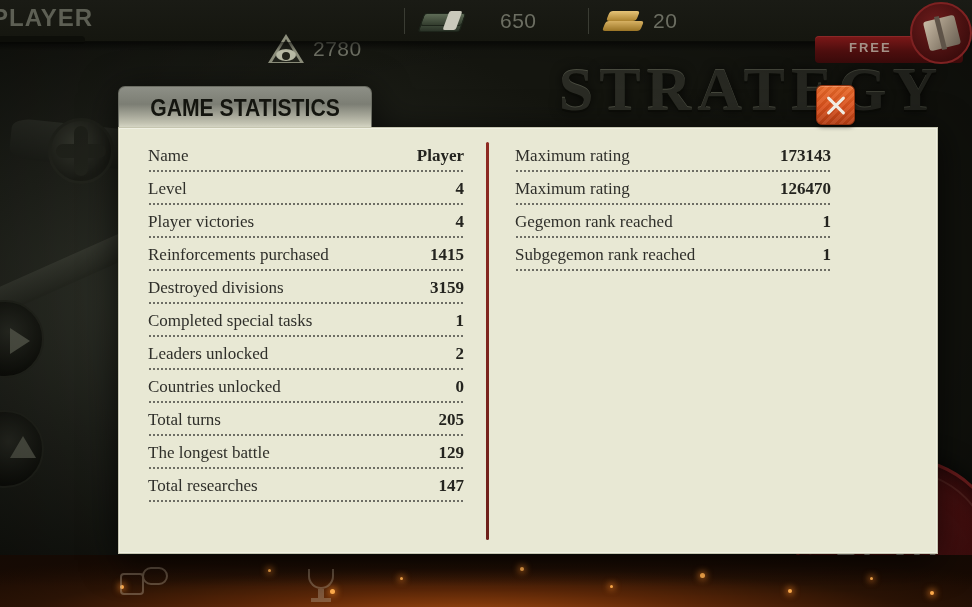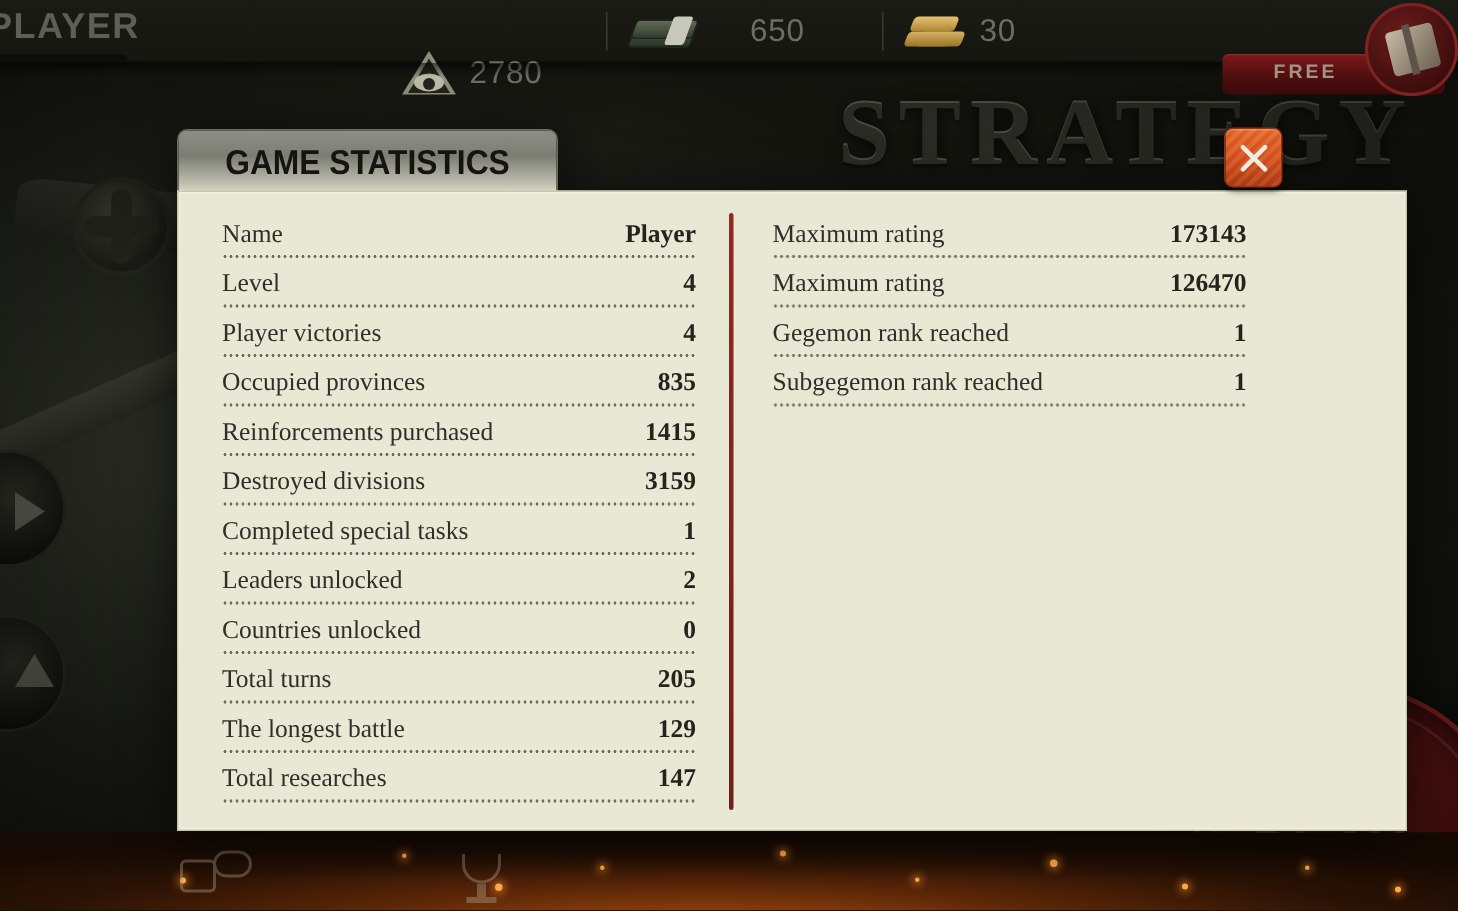--- a/index.html
+++ b/index.html
@@ -583,21 +583,21 @@
       </div>
       <div class="val">650</div>
     </div>
 
     <div class="hud-res" style="left:602px;">
       <div class="ico-gold">
         <div class="bar g1"></div>
           <div class="bar g2"></div>
           <div class="bar g3"></div>
       </div>
-      <div class="val">30</div>
+      <div class="val">20</div>
     </div>
   </div>
   <div class="hud-shadowline"></div>
 
   <div class="free-ribbon">
     <div class="lbl">FREE</div>
   </div>
   <div class="free-badge">
     <div class="box"></div>
       <div class="box-line"></div>
@@ -619,25 +619,20 @@
             <div class="rlabel">Level</div>
             <div class="rvalue">4</div>
             <div class="rdots"></div>
           </div>
           <div class="stat-row">
             <div class="rlabel">Player victories</div>
             <div class="rvalue">4</div>
             <div class="rdots"></div>
           </div>
           <div class="stat-row">
-            <div class="rlabel">Occupied provinces</div>
-            <div class="rvalue">835</div>
-            <div class="rdots"></div>
-          </div>
-          <div class="stat-row">
             <div class="rlabel">Reinforcements purchased</div>
             <div class="rvalue">1415</div>
             <div class="rdots"></div>
           </div>
           <div class="stat-row">
             <div class="rlabel">Destroyed divisions</div>
             <div class="rvalue">3159</div>
             <div class="rdots"></div>
           </div>
           <div class="stat-row">

